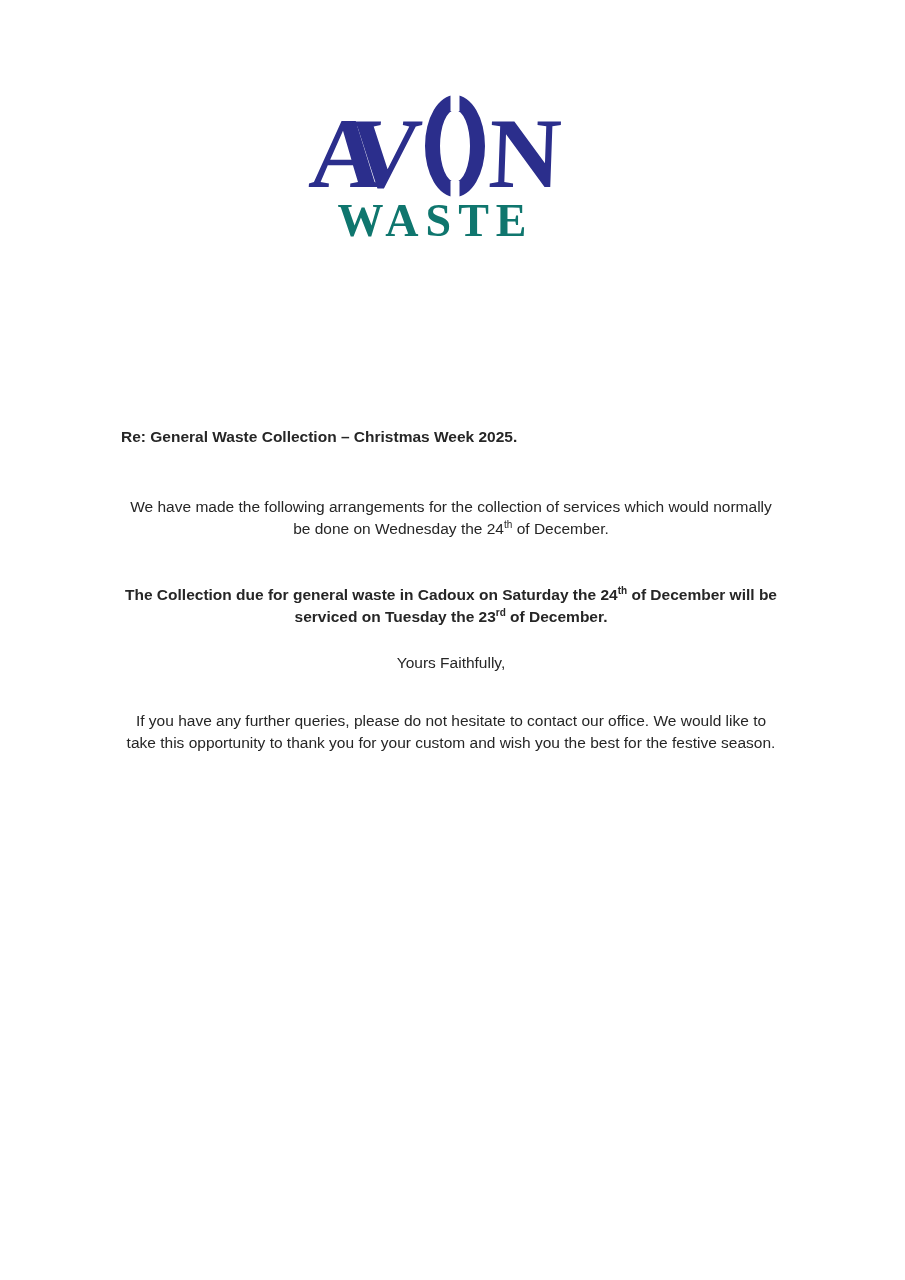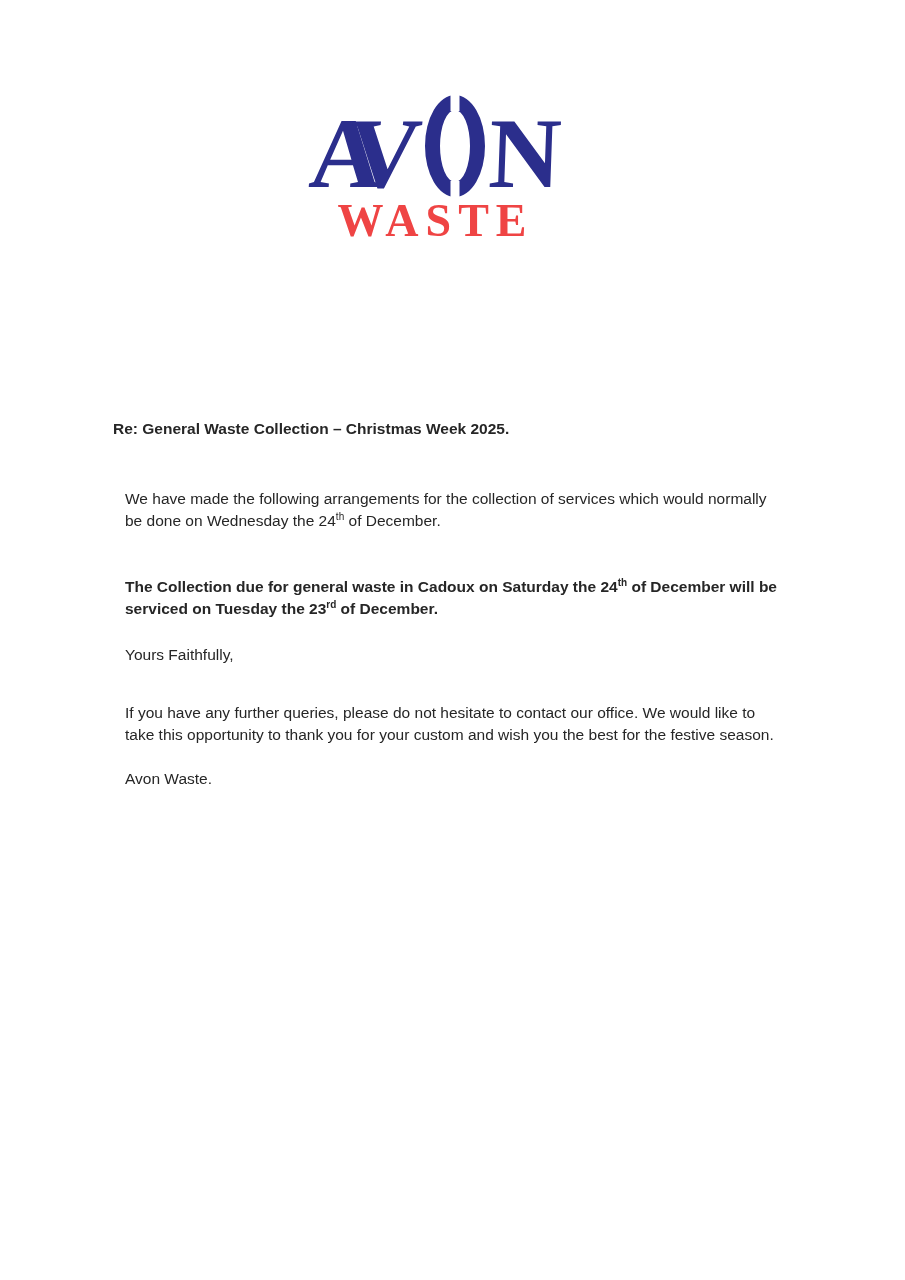--- a/index.html
+++ b/index.html
@@ -70,37 +70,37 @@
   }
   .l-o::before { top: -16px; }
   .l-o::after  { bottom: -16px; }
   .logo-waste {
     margin-top: 11px;
     font-family: "Liberation Serif", serif;
     font-weight: bold;
     font-size: 46px;
     line-height: 0.75;
     letter-spacing: 7px;
-    color: #ef4444;
+    color: #0f766e;
   }
 
   
   .letter {
     position: absolute;
     top: 414px;
     left: 109px;
     width: 684px;
     font-size: 15.5px;
     line-height: 22px;
   }
   .subject {
     font-weight: bold;
-    margin: 4px;
+    margin: 12px;
   }
-  .para { margin: 16px; }
+  .para { margin: 16px; text-align: center; }
   .p-arrangements { margin-top: 48px; }
   .p-change { margin-top: 44px; font-weight: bold; }
   .p-queries { margin-top: 36px; }
   .p-closing { margin-top: 24px; }
   .p-signature { margin-top: 22px; }
   sup {
     font-size: 10px;
     line-height: 0;
   }
 </style>
@@ -125,16 +125,15 @@
     <p class="subject">Re: General Waste Collection – Christmas Week 2025.</p>
 
     <p class="para p-arrangements"><span>We have made the following arrangements for the collection of services which would normally be done on Wednesday the 24</span><sup>th</sup><span> of December.</span></p>
 
     <p class="para p-change"><span>The Collection due for general waste in Cadoux on Saturday the 24</span><sup>th</sup><span> of December will be serviced on Tuesday the 23</span><sup>rd</sup><span> of December.</span></p>
 
     <p class="para p-closing">Yours Faithfully,</p>
 
     <p class="para p-queries">If you have any further queries, please do not hesitate to contact our office. We would like to take this opportunity to thank you for your custom and wish you the best for the festive season.</p>
 
-    <p class="para p-signature">Avon Waste.</p>
   </div>
 
 </div>
 
 </body></html>

